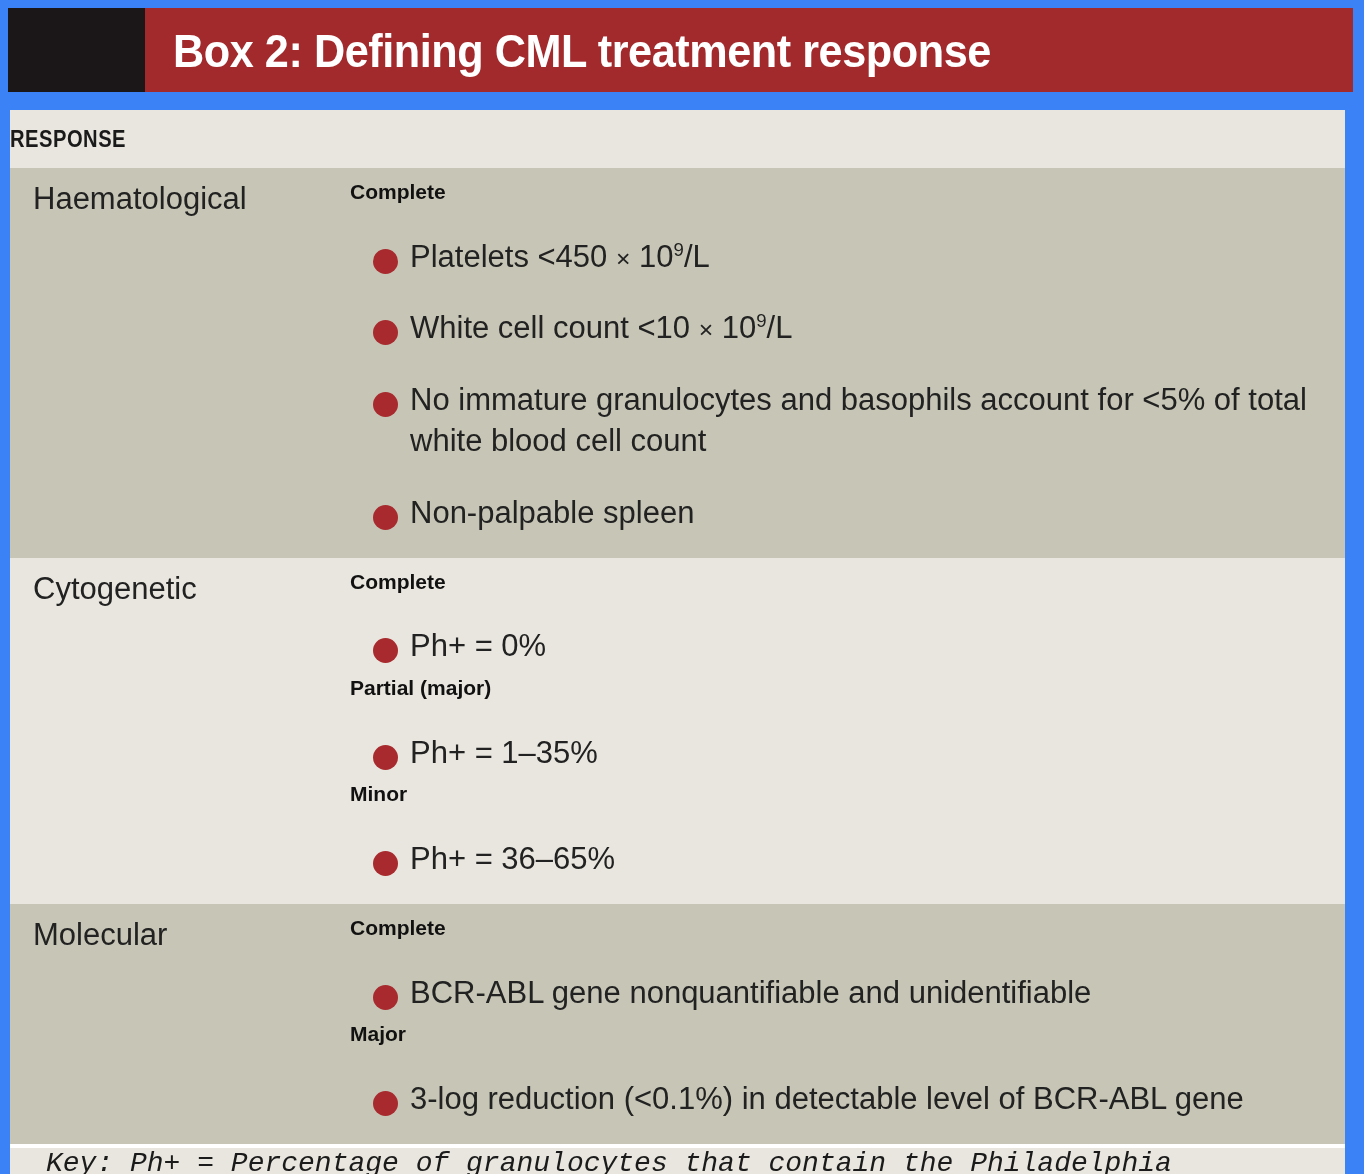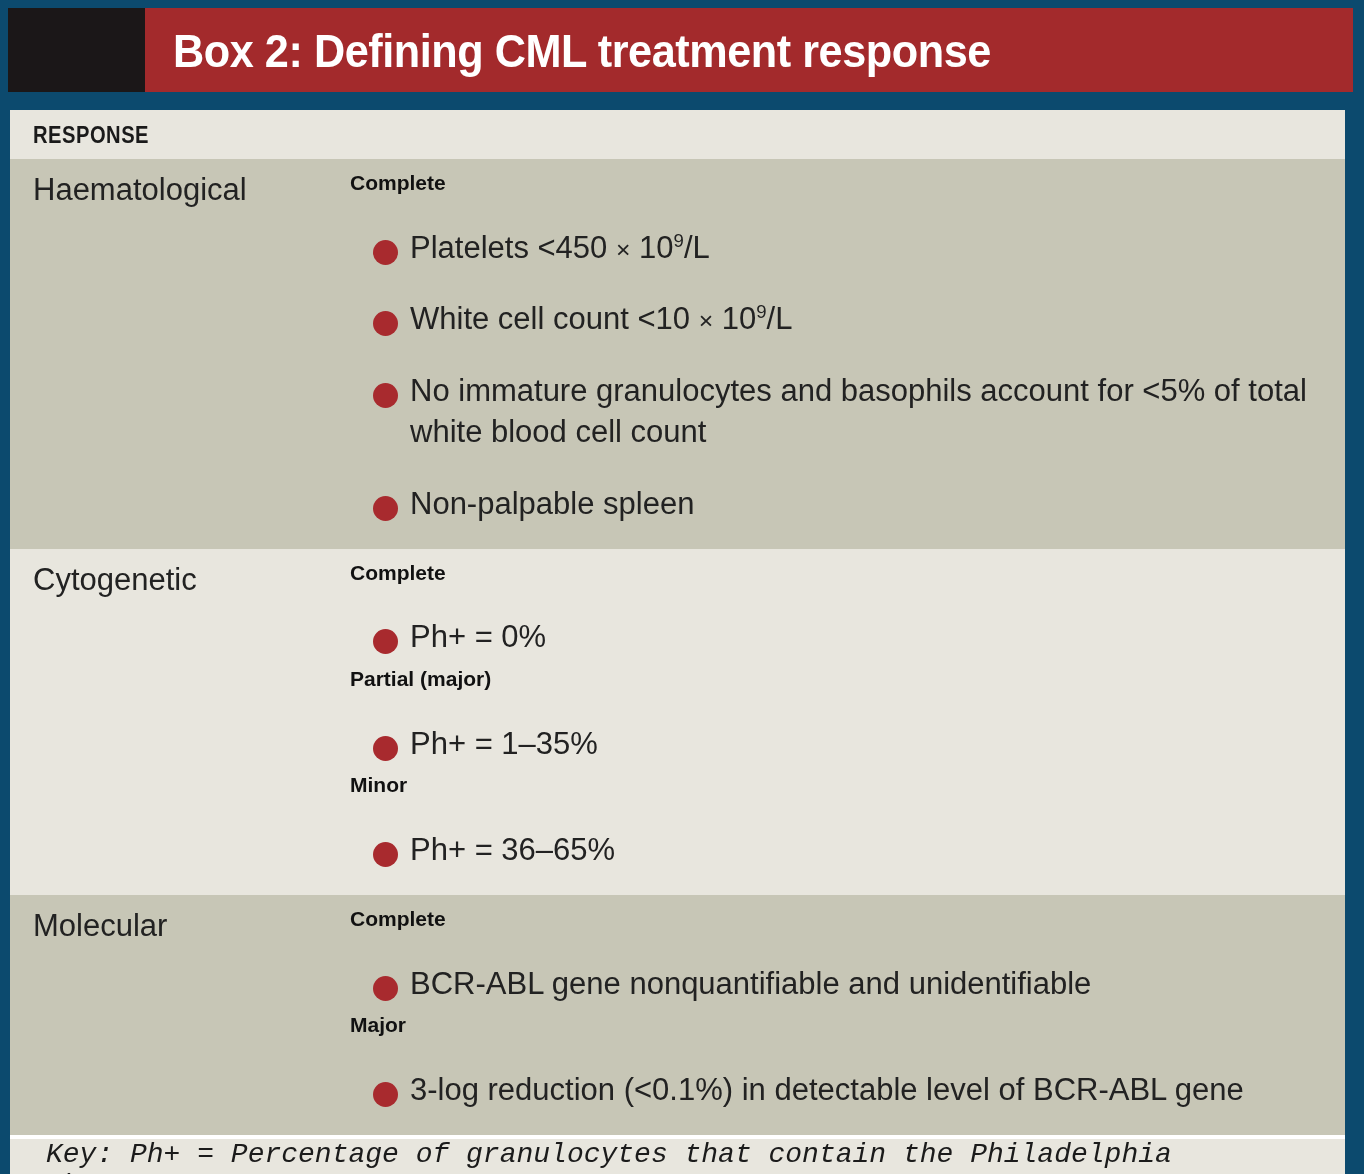--- a/index.html
+++ b/index.html
@@ -12,21 +12,21 @@
     height: 1174px;
     font-family: "Liberation Sans", sans-serif;
     color: #1a1a1a;
     overflow: hidden;
   }
 
   .box {
     position: relative;
     width: 1364px;
     height: 1174px;
-    background: #0c4a6e;
+    background: #3b82f6;
   }
 
   
   .header {
     position: absolute;
     left: 8px;
     top: 8px;
     width: 1345px;
     height: 84px;
     display: flex;
@@ -65,24 +65,23 @@
   }
 
   .row {
     position: relative;
     box-sizing: border-box;
   }
   .row.light  { background: #e8e6de; }
   .row.dark   { background: #c7c6b6; }
 
   .row-hdr {
-    height: 49px;
+    height: 58px;
     display: flex;
     align-items: center;
-    padding-left: 23px;
   }
   .row-hdr-label {
     font-size: 24px;
     font-weight: bold;
     letter-spacing: 0.6px;
     transform: scaleX(0.84);
     transform-origin: left center;
     font-family: "Liberation Sans", sans-serif;
   }
 

